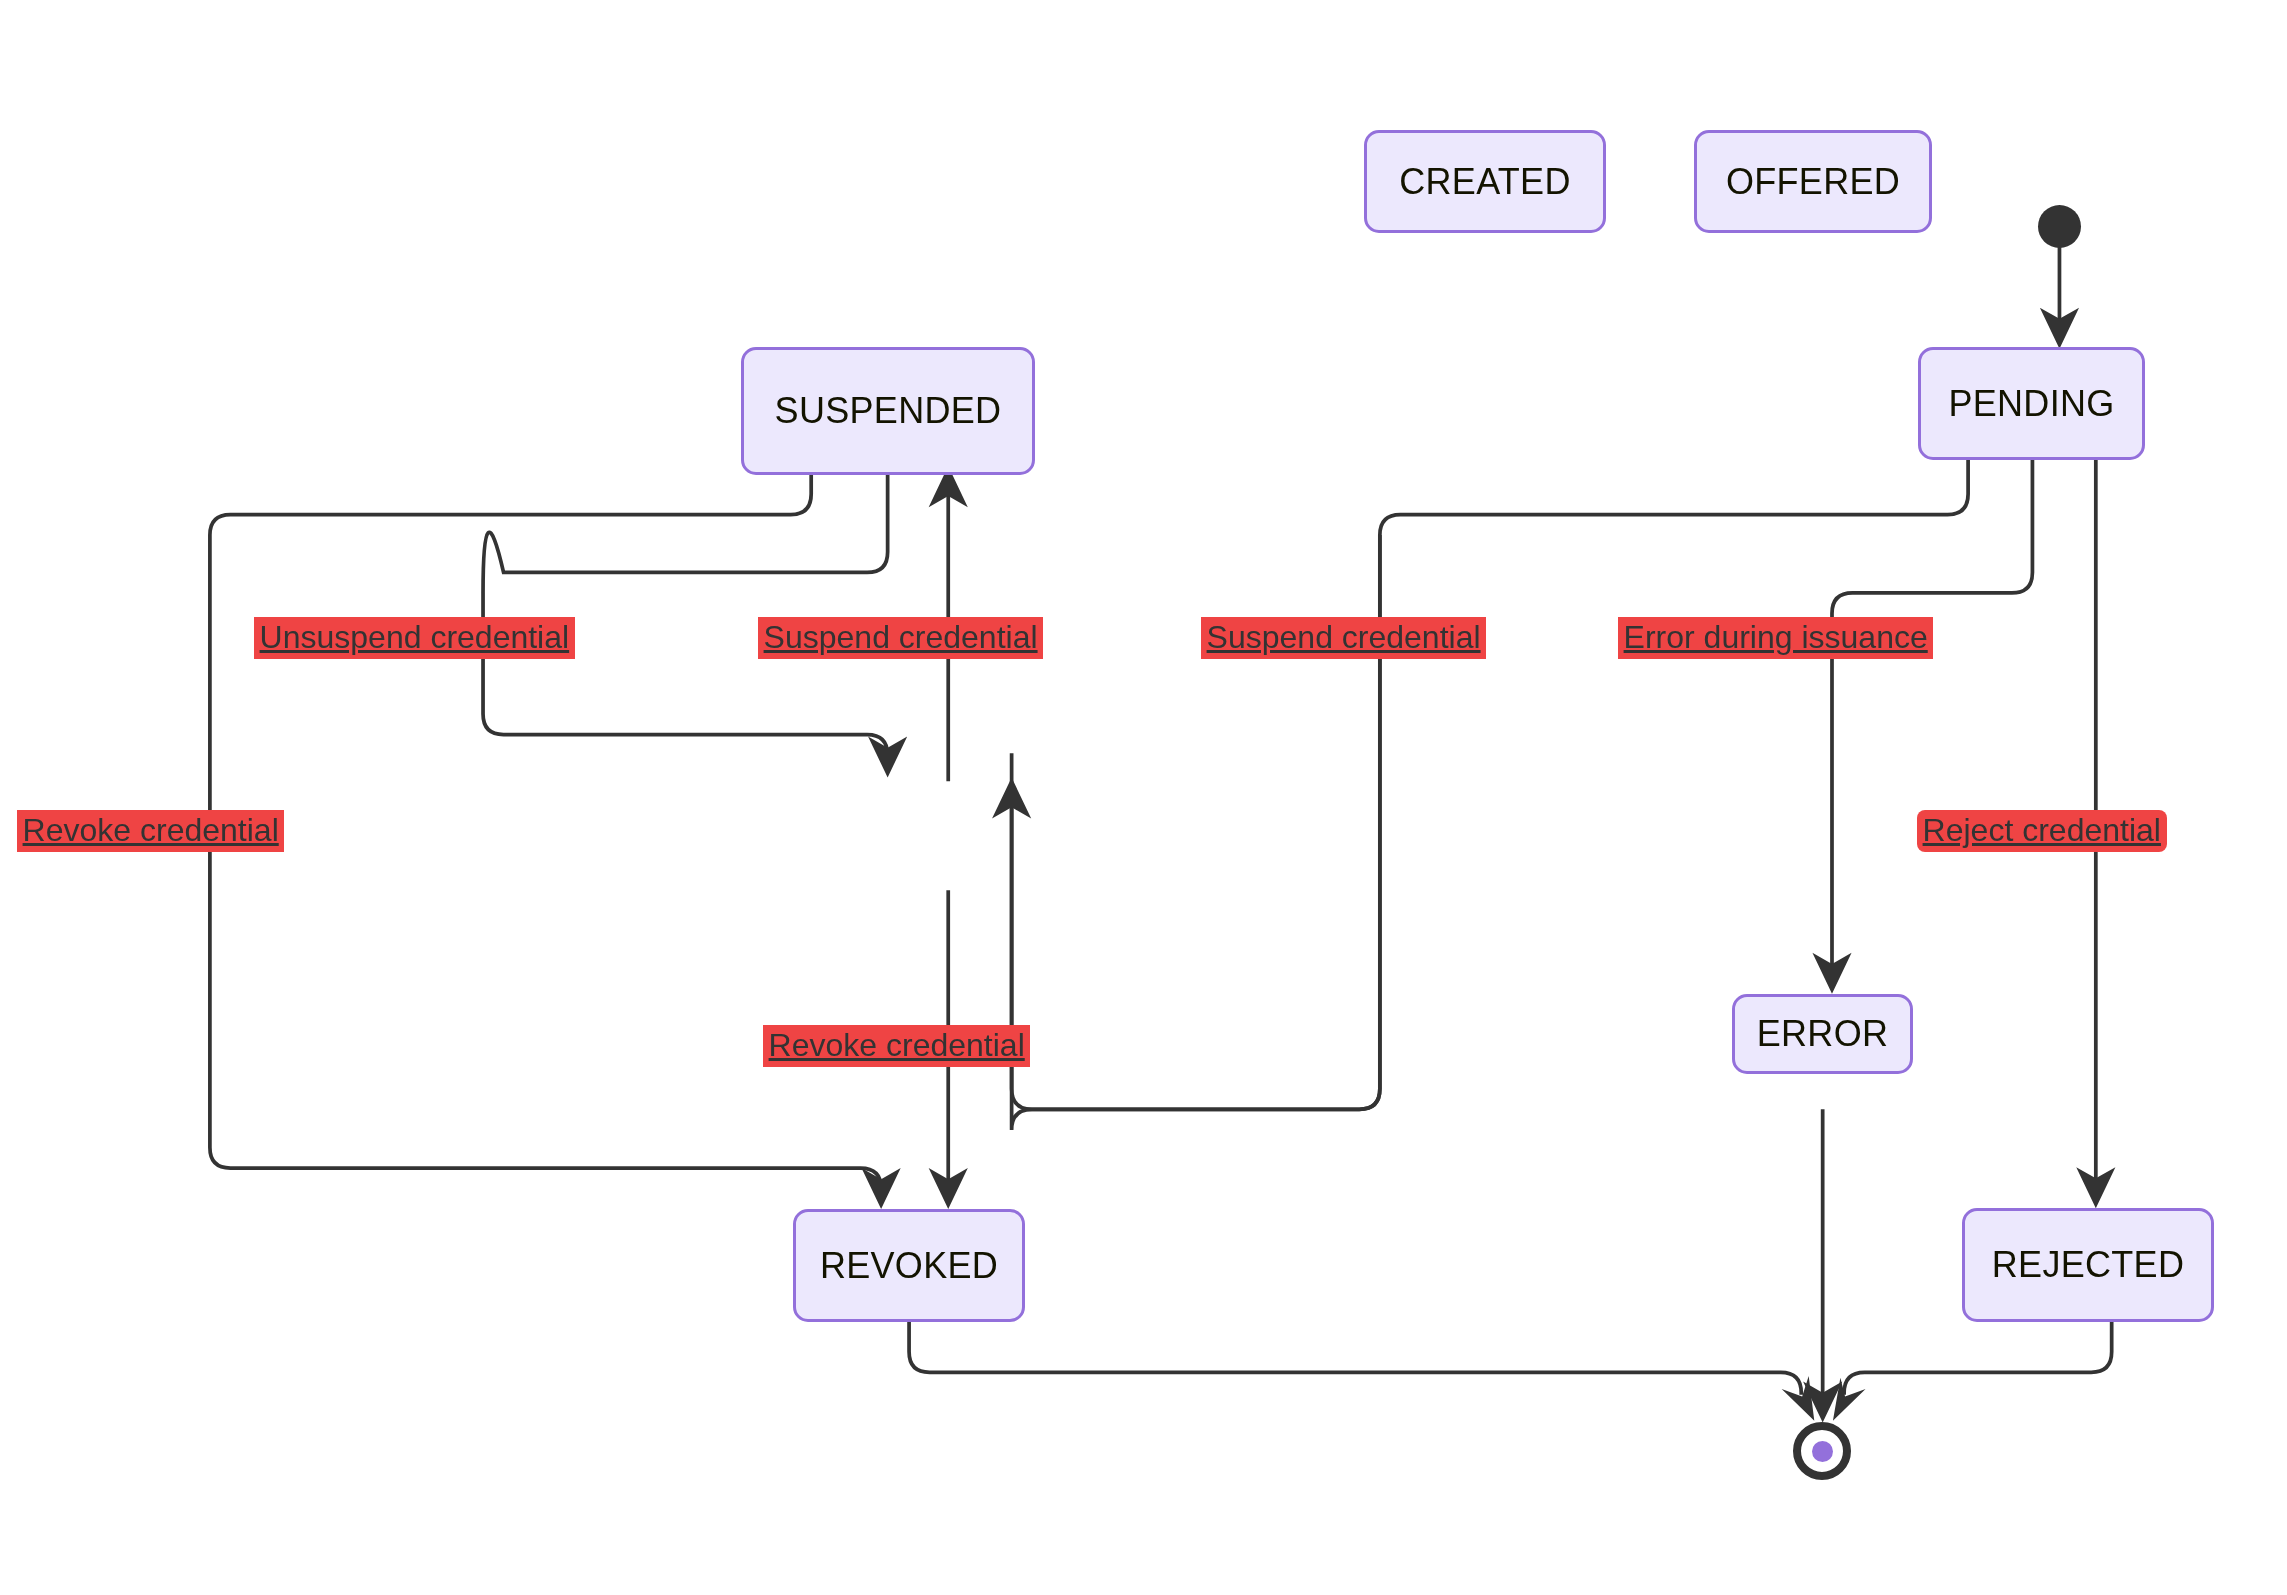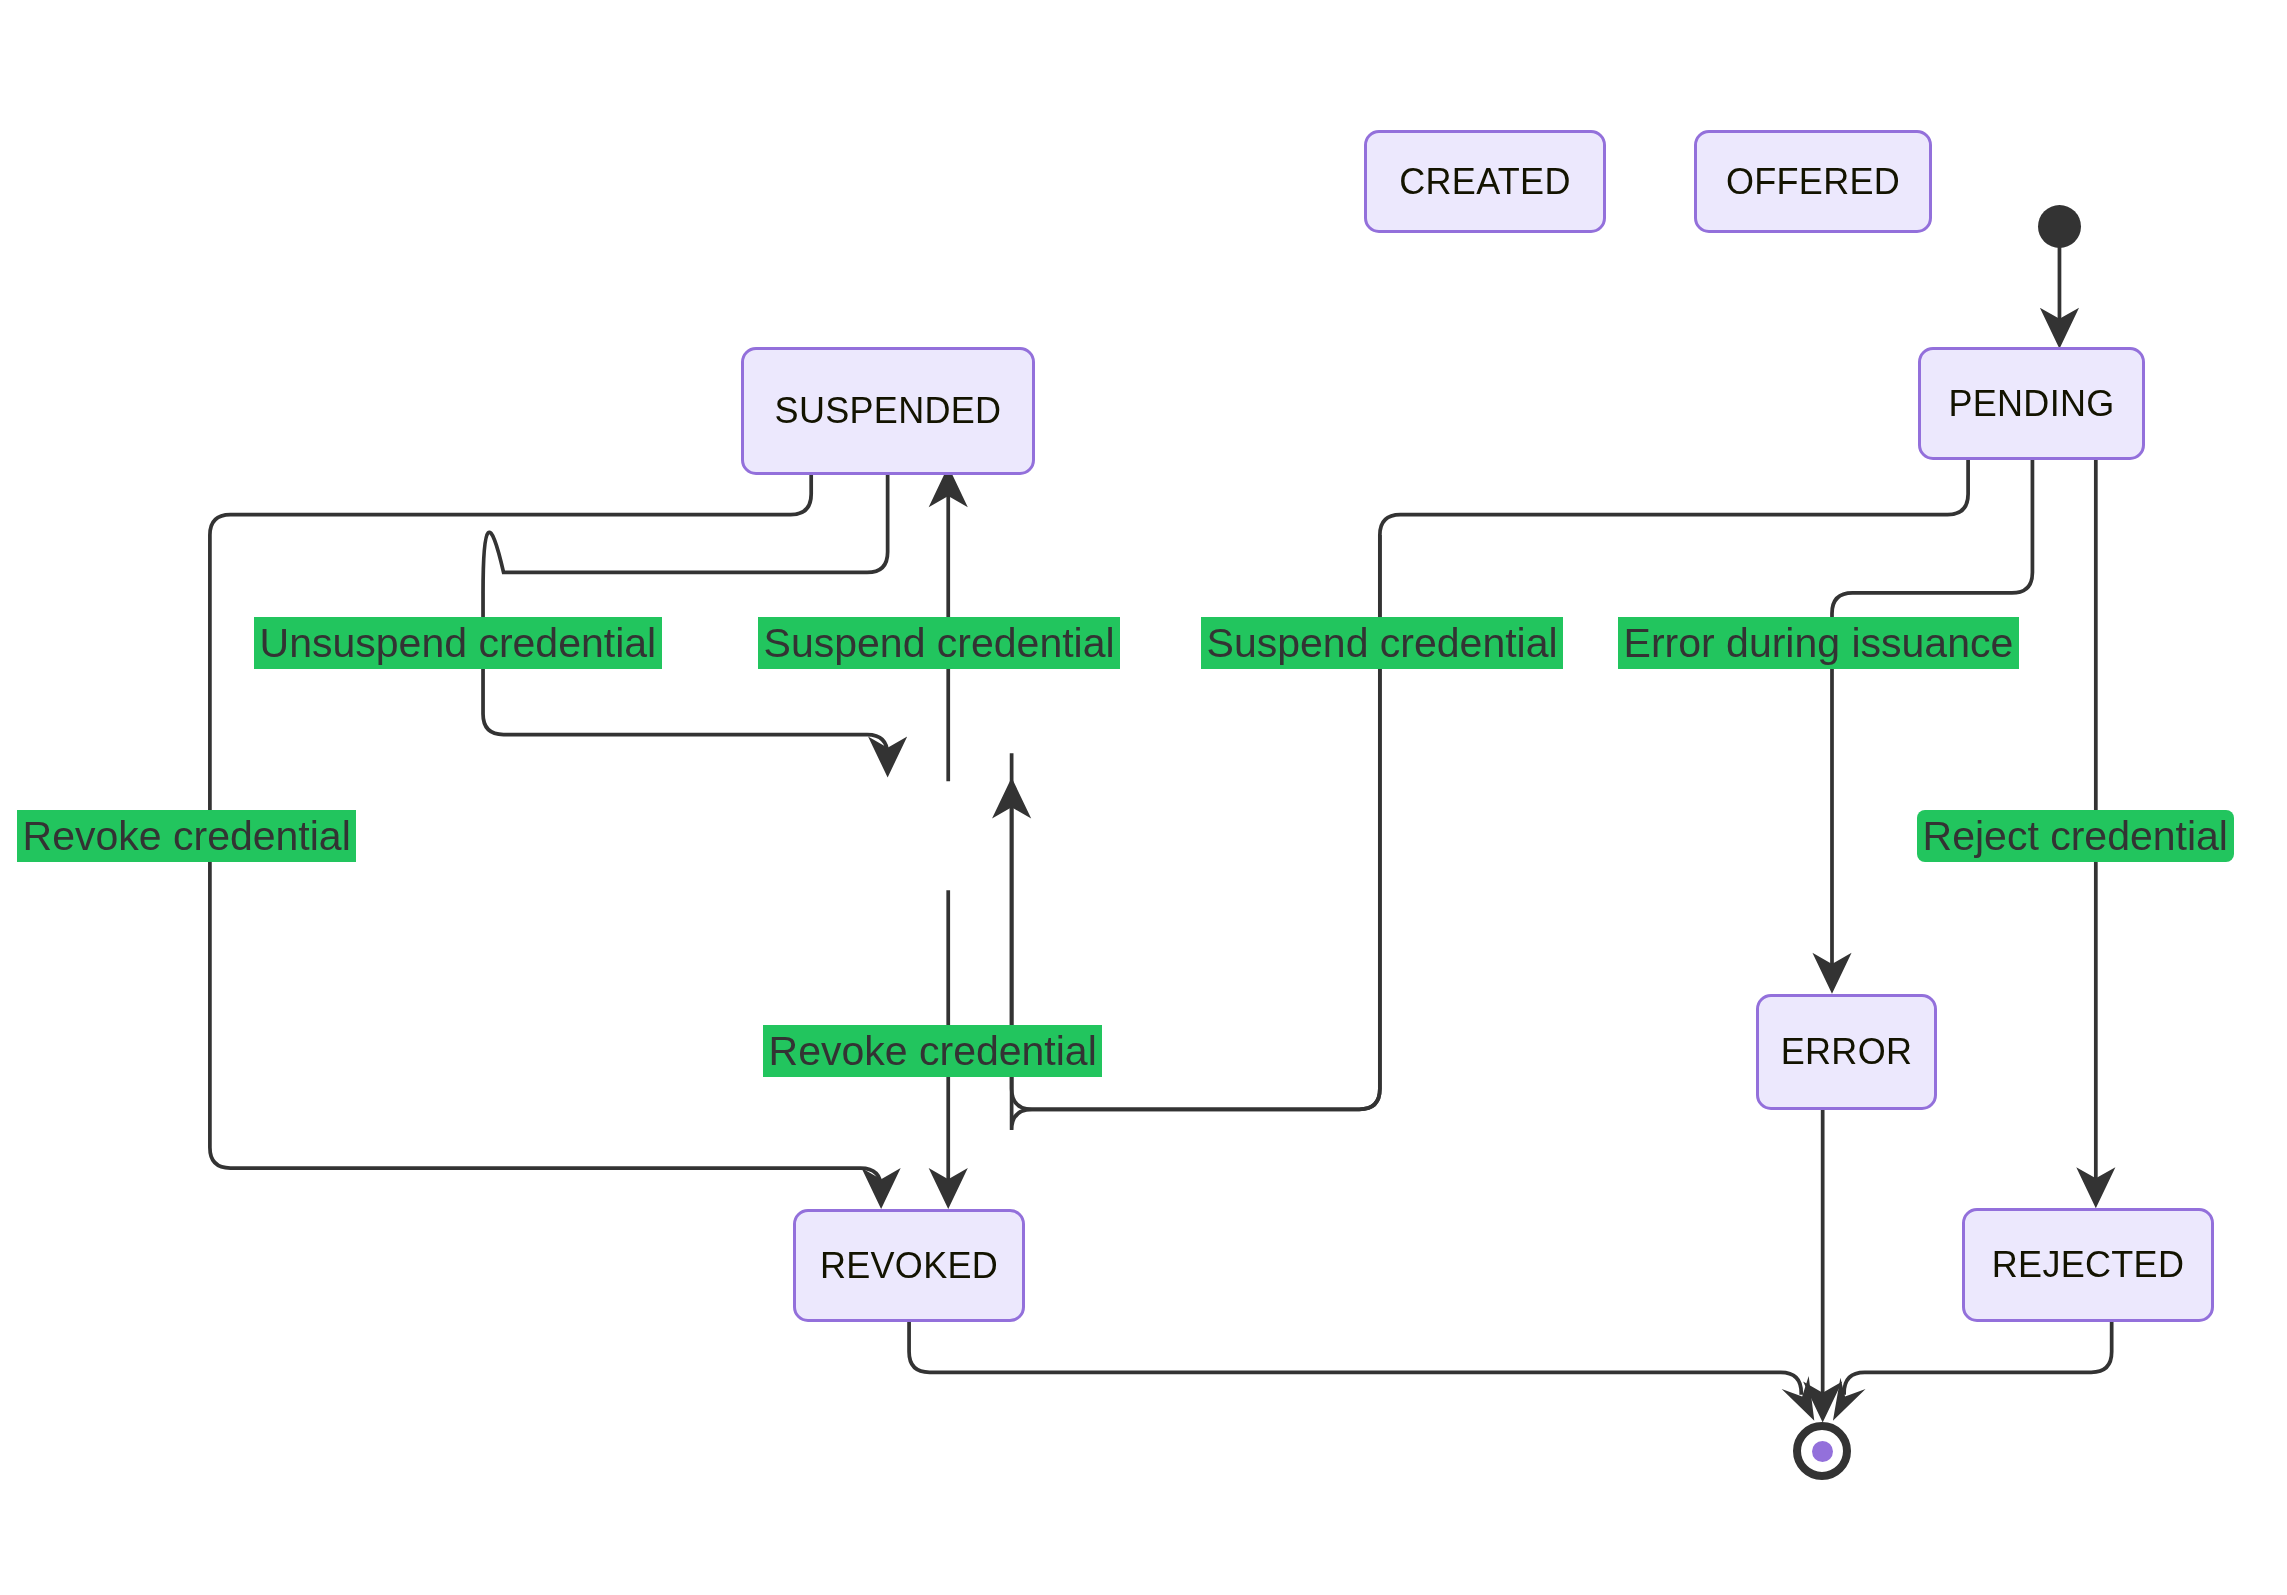--- a/index.html
+++ b/index.html
@@ -43,28 +43,29 @@
     align-items: center;
     justify-content: center;
     color: #131300;
     font-size: 36px;
     font-family: "Liberation Sans", sans-serif;
     white-space: nowrap;
     letter-spacing: 0.3px;
   }
   .edge-label {
     position: absolute;
-    background: #22c55e;
+    background: #ef4444;
     color: #333333;
-    font-size: 41px;
+    font-size: 32px;
     font-family: "Liberation Sans", sans-serif;
     white-space: nowrap;
     line-height: 1.18;
     padding: 1.9px 5.6px;
     box-sizing: border-box;
+    text-decoration: underline;
   }
   .start-marker {
     position: absolute;
     border-radius: 50%;
     background: #333333;
   }
   .end-marker {
     position: absolute;
     border-radius: 50%;
     background: #ffffff;
@@ -156,21 +157,21 @@
 
   <div class="state-node" style="left:741px; top:347px; width:294px; height:128px;">
     <span>SUSPENDED</span>
   </div>
 
   <div class="state-node" style="left:1918px; top:347px; width:227px; height:113px;">
     <span>PENDING</span>
   </div>
 
 
-  <div class="state-node" style="left:1732px; top:994px; width:181px; height:116px;margin-left:24px;">
+  <div class="state-node" style="left:1732px; top:994px; width:181px; height:80px;">
     <span>ERROR</span>
   </div>
 
   <div class="state-node" style="left:793px; top:1209px; width:232px; height:113px;">
     <span>REVOKED</span>
   </div>
 
   <div class="state-node" style="left:1962px; top:1208px; width:252px; height:114px;">
     <span>REJECTED</span>
   </div>

